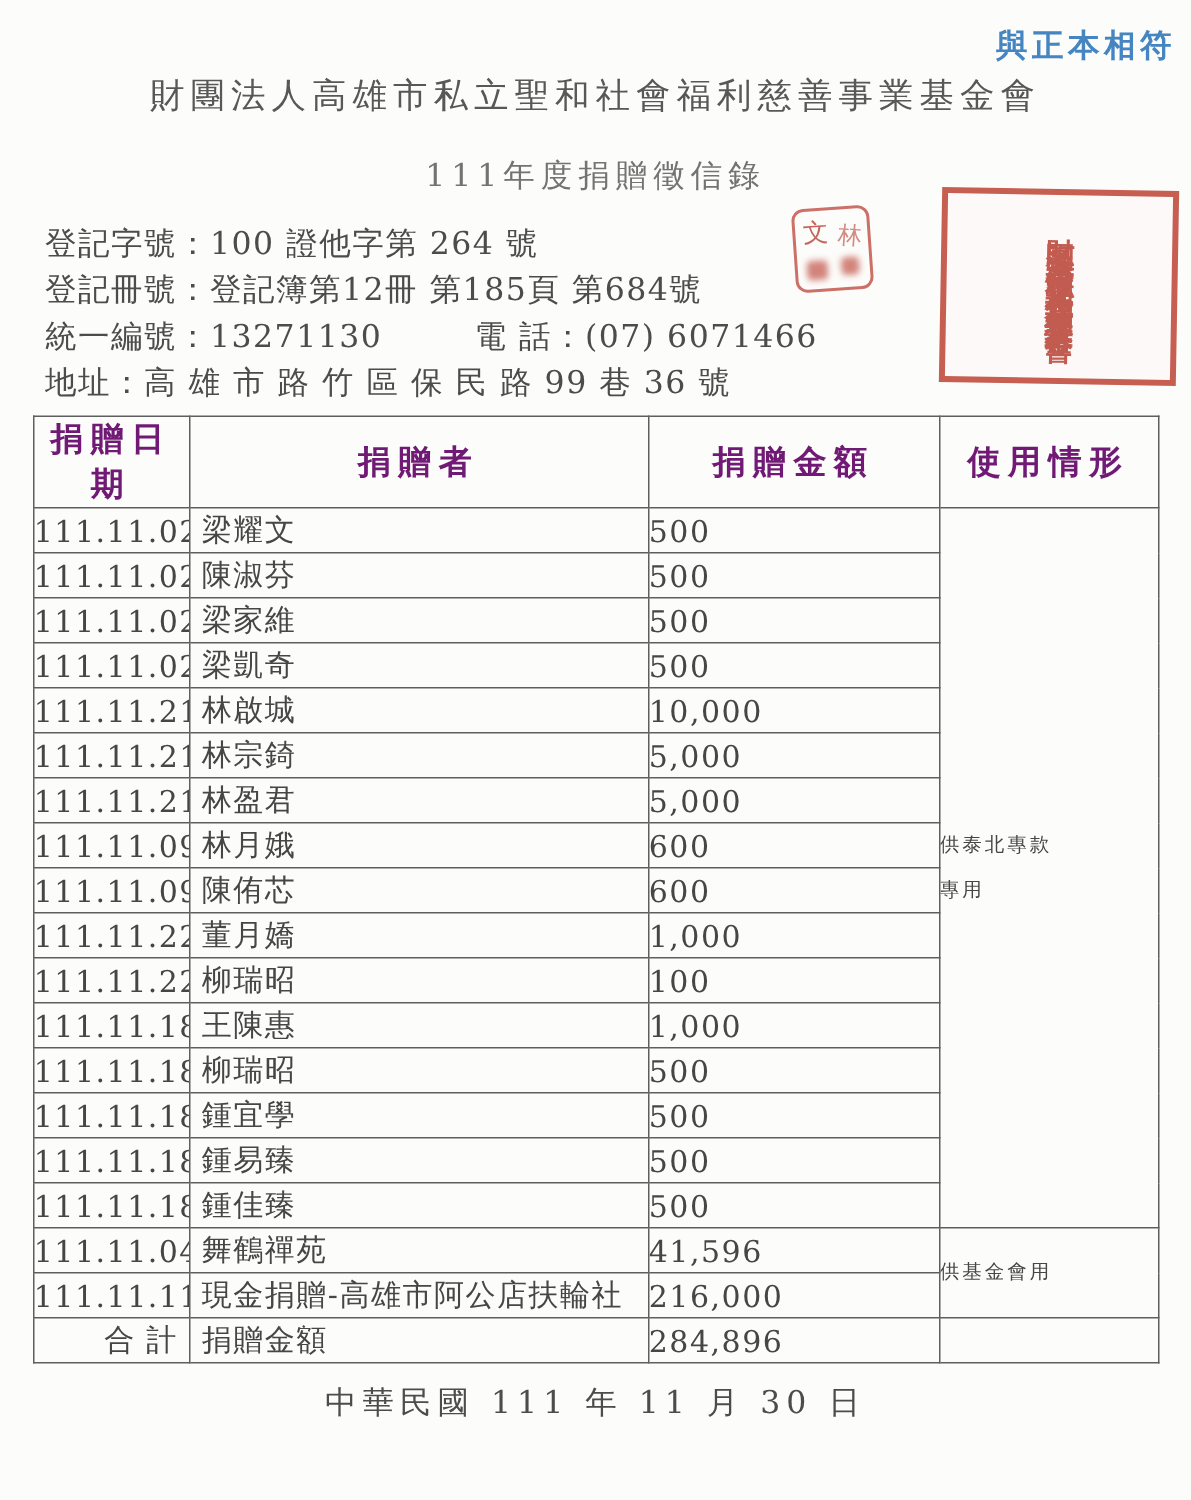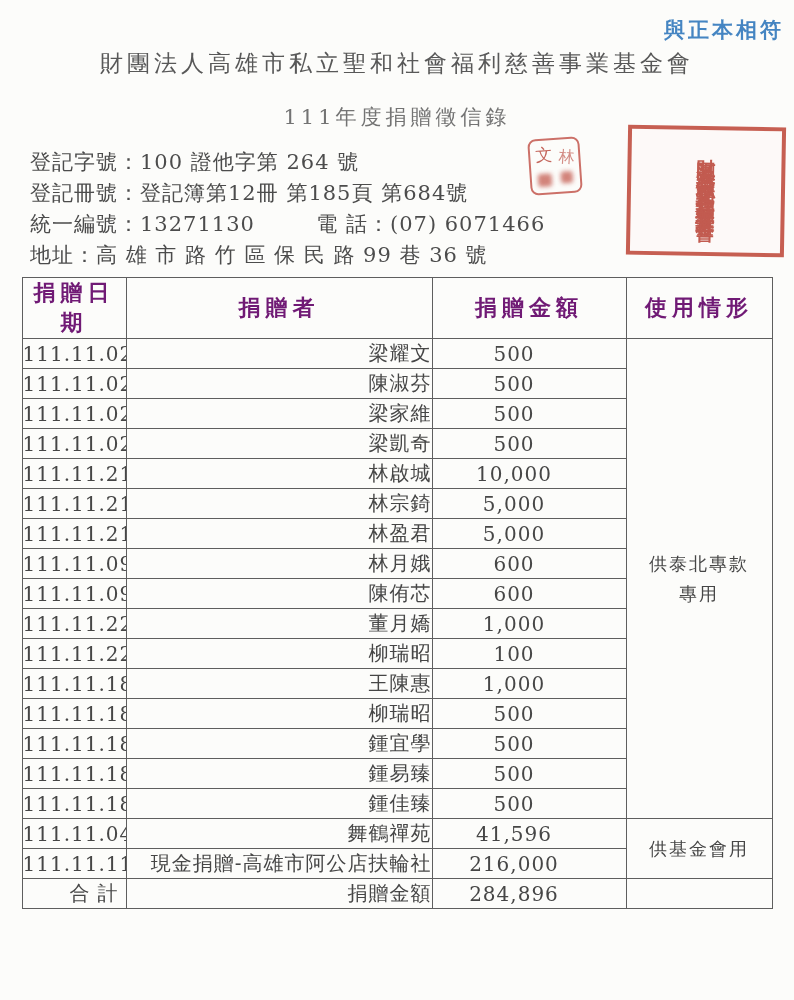--- a/index.html
+++ b/index.html
@@ -60,25 +60,25 @@
   }
   table.donations th,table.donations td{
     border:1px solid #5e5e5e;padding:0;overflow:hidden;
   }
   table.donations th{
     height:32px;font-weight:bold;font-size:22px;
     letter-spacing:5px;color:#701a75;
   }
   table.donations td{height:29px;}
   .c-date{text-align:center;letter-spacing:1px;}
-  .c-donor{text-align:right;padding-left:8px !important;letter-spacing:1px;}
-  .c-amount{text-align:center;padding-right:30px !important;letter-spacing:1px;}
+  .c-donor{text-align:left;padding-left:8px !important;letter-spacing:1px;}
+  .c-amount{text-align:left;padding-right:30px !important;letter-spacing:1px;}
   .c-usage{
-    text-align:center;vertical-align:middle;
-    font-size:18px;letter-spacing:2px;line-height:30px;
+    vertical-align:middle;
+    font-size:13px;letter-spacing:2px;line-height:30px;
   }
   .total-label{text-align:right;letter-spacing:8px;}
   
   .thanks{margin-top:26px;text-align:center;font-size:21px;letter-spacing:5px;}
   .roc-date{margin-top:12px;text-align:center;font-size:21px;letter-spacing:4px;}
 </style>
 </head>
 <body>
 
 <div class="page">
@@ -221,14 +221,15 @@
       </tr>
       <tr>
         <td class="total-label">合計</td>
         <td class="c-donor">捐贈金額</td>
         <td class="c-amount">284,896</td>
         <td class="c-usage"></td>
       </tr>
     </tbody>
   </table>
 
+  <div class="roc-date">中華民國 111 年 11 月 30 日</div>
 
 </div>
 
 </body></html>

